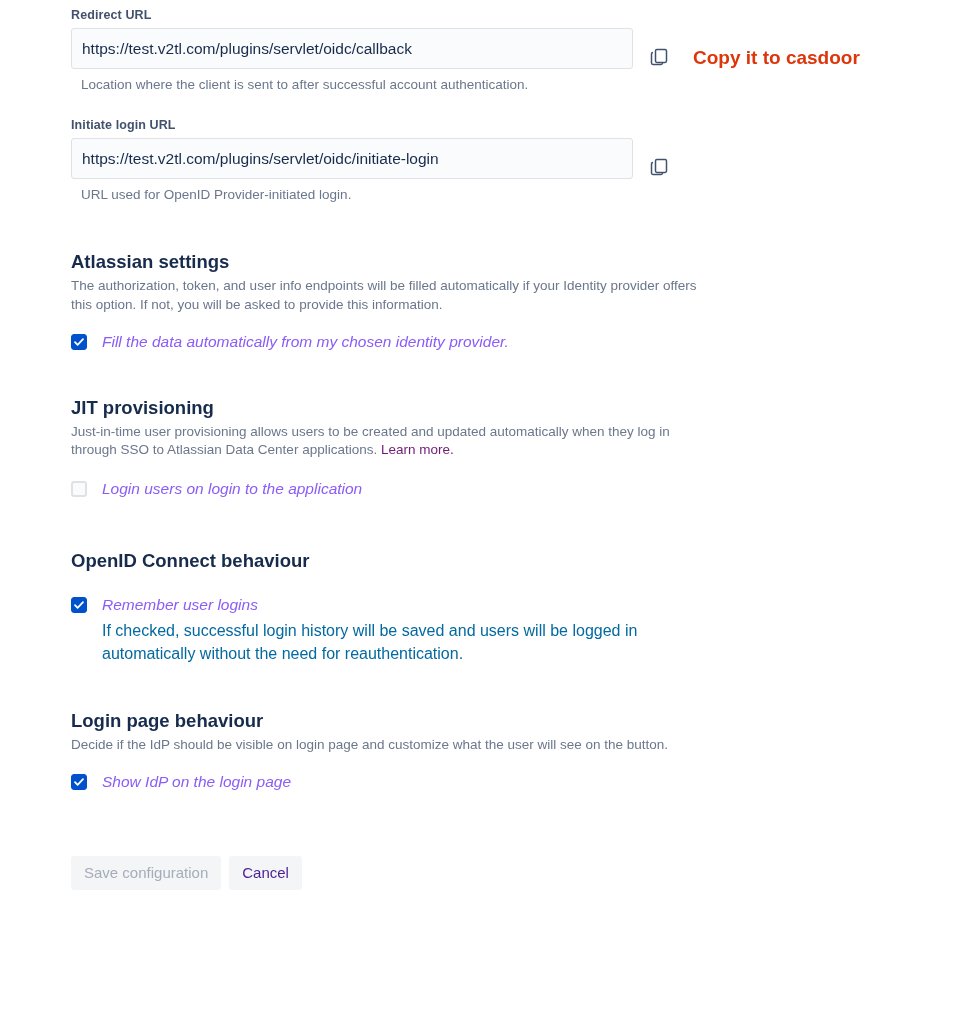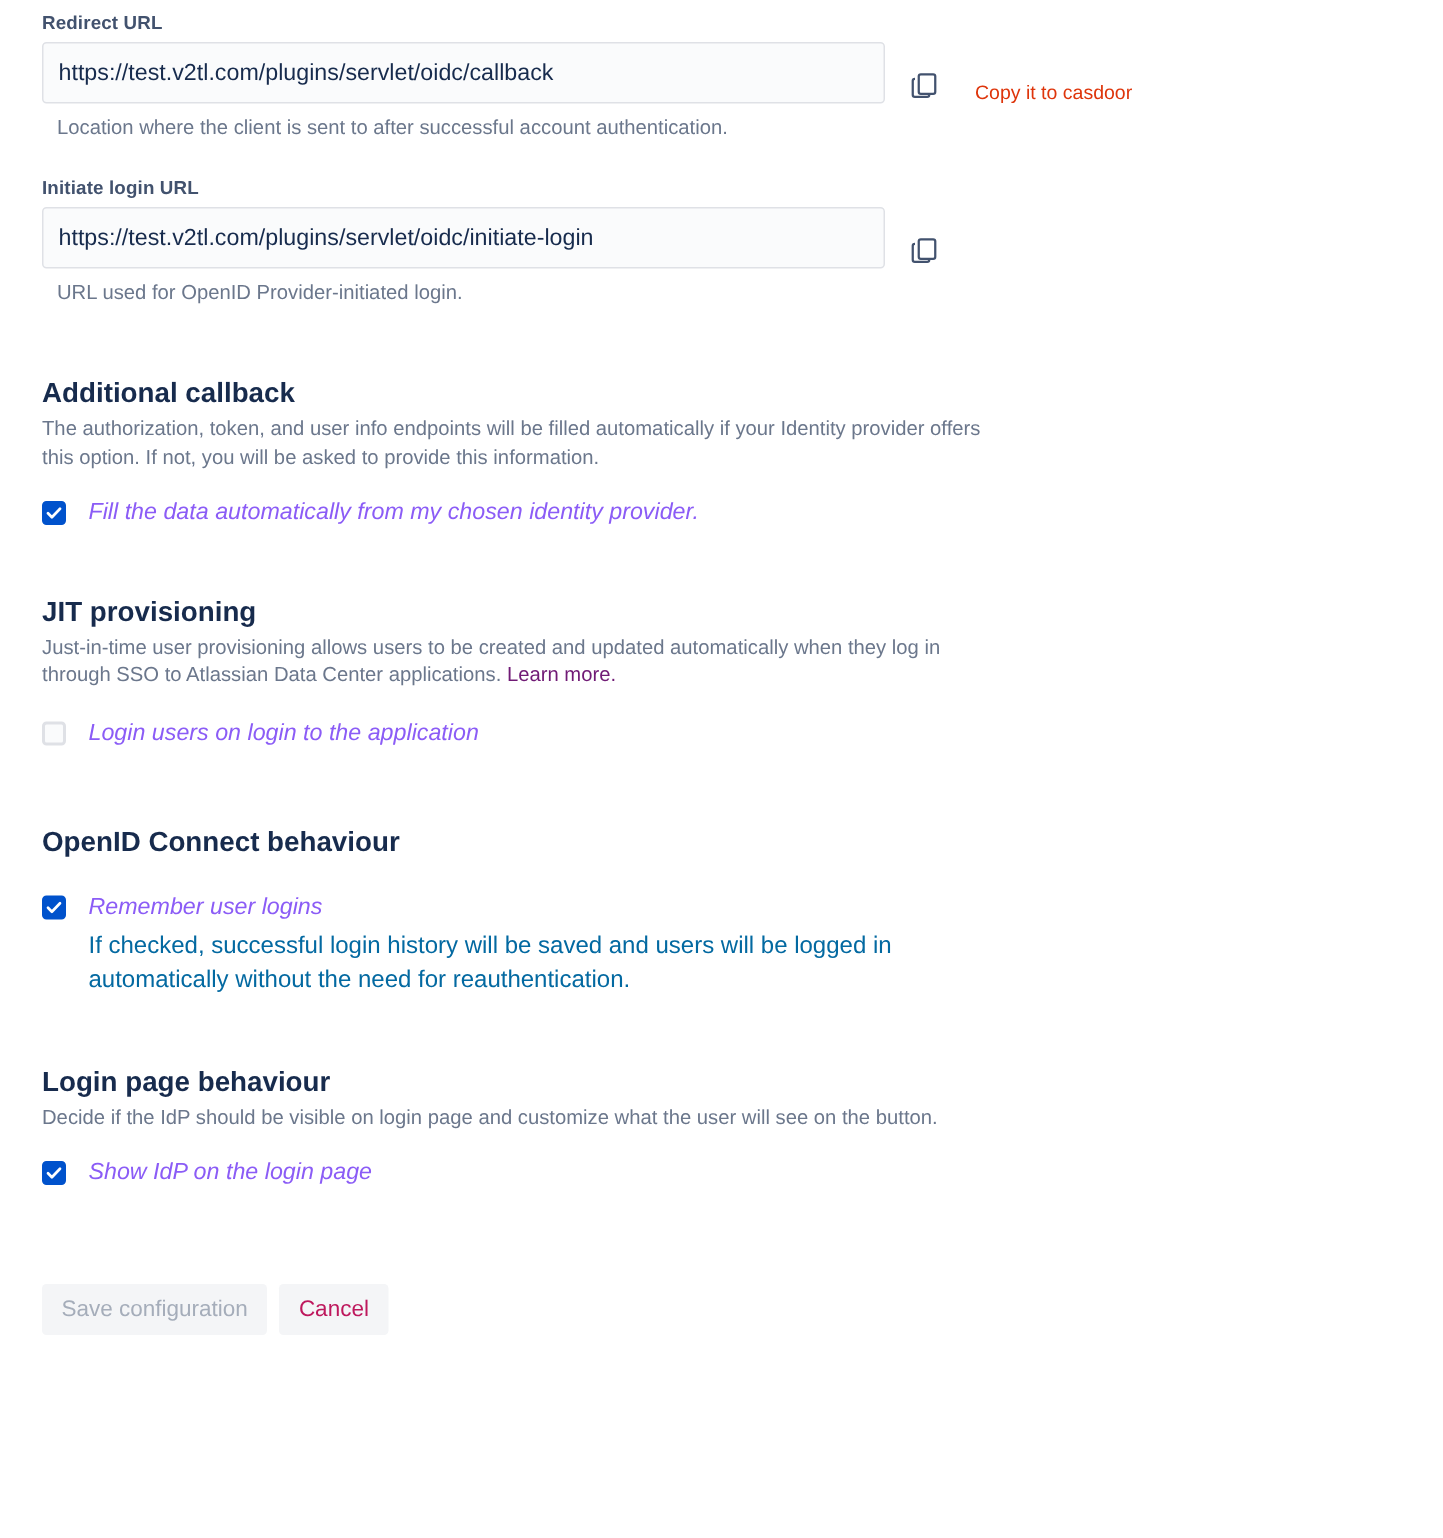--- a/index.html
+++ b/index.html
@@ -13,21 +13,21 @@
     color: #172b4d;
   }
   .page {
     position: relative;
     width: 962px;
     height: 1025px;
     padding: 0;
     overflow: hidden;
   }
   .content {
-    padding-left: 28px;
+    padding-left: 71px;
     padding-top: 8px;
   }
 
   .field-label {
     font-size: 12.5px;
     font-weight: bold;
     color: #42526e;
     margin-bottom: 6px;
     letter-spacing: 0.1px;
   }
@@ -61,23 +61,24 @@
     justify-content: center;
     cursor: pointer;
     color: #42526e;
     background: none;
     border: none;
     padding: 0;
   }
   .annotation {
     margin-left: 22px;
     color: #de350b;
-    font-size: 13px;
+    font-size: 19px;
     font-family: "Liberation Sans", sans-serif;
     white-space: nowrap;
+    font-weight: bold;
   }
   .help-text {
     font-size: 13.5px;
     color: #6b778c;
     margin-top: 7px;
     line-height: 1.35;
     margin-left: 10px;
   }
 
   .section-title {
@@ -152,21 +153,21 @@
     padding: 0 13px;
     cursor: pointer;
   }
   .btn-primary-disabled {
     background: #f4f5f7;
     color: #a5adba;
     cursor: default;
   }
   .btn-secondary {
     background: #f4f5f7;
-    color: #be185d;
+    color: #4c1d95;
   }
   .spacer-24 { height: 24px; }
 </style>
 </head>
 <body>
 
 <div class="page">
   <div class="content">
 
     <div>
@@ -196,21 +197,21 @@
             <path d="M4 5.5H3.9C3.1 5.5 2.5 6.1 2.5 6.9V16.1C2.5 16.9 3.1 17.5 3.9 17.5H12.1C12.9 17.5 13.5 16.9 13.5 16.1V16" stroke="#42526e" stroke-width="1.5" fill="none"></path>
           </svg>
         </button>
       </div>
       <div class="help-text">URL used for OpenID Provider-initiated login.</div>
     </div>
 
     <div style="height:47px"></div>
 
     <div>
-      <div class="section-title">Additional callback</div>
+      <div class="section-title">Atlassian settings</div>
       <div class="section-desc">The authorization, token, and user info endpoints will be filled automatically if your Identity provider offers this option. If not, you will be asked to provide this information.</div>
       <div style="height:18px"></div>
       <div class="checkbox-row">
         <span class="cb checked">
           <svg width="12" height="12" viewBox="0 0 12 12">
               <path d="M2 6.2 L4.6 8.8 L10 3.2" stroke="#ffffff" stroke-width="1.8" fill="none" stroke-linecap="round" stroke-linejoin="round"></path>
             </svg>
         </span>
         <span class="cb-label">Fill the data automatically from my chosen identity provider.</span>
       </div>

